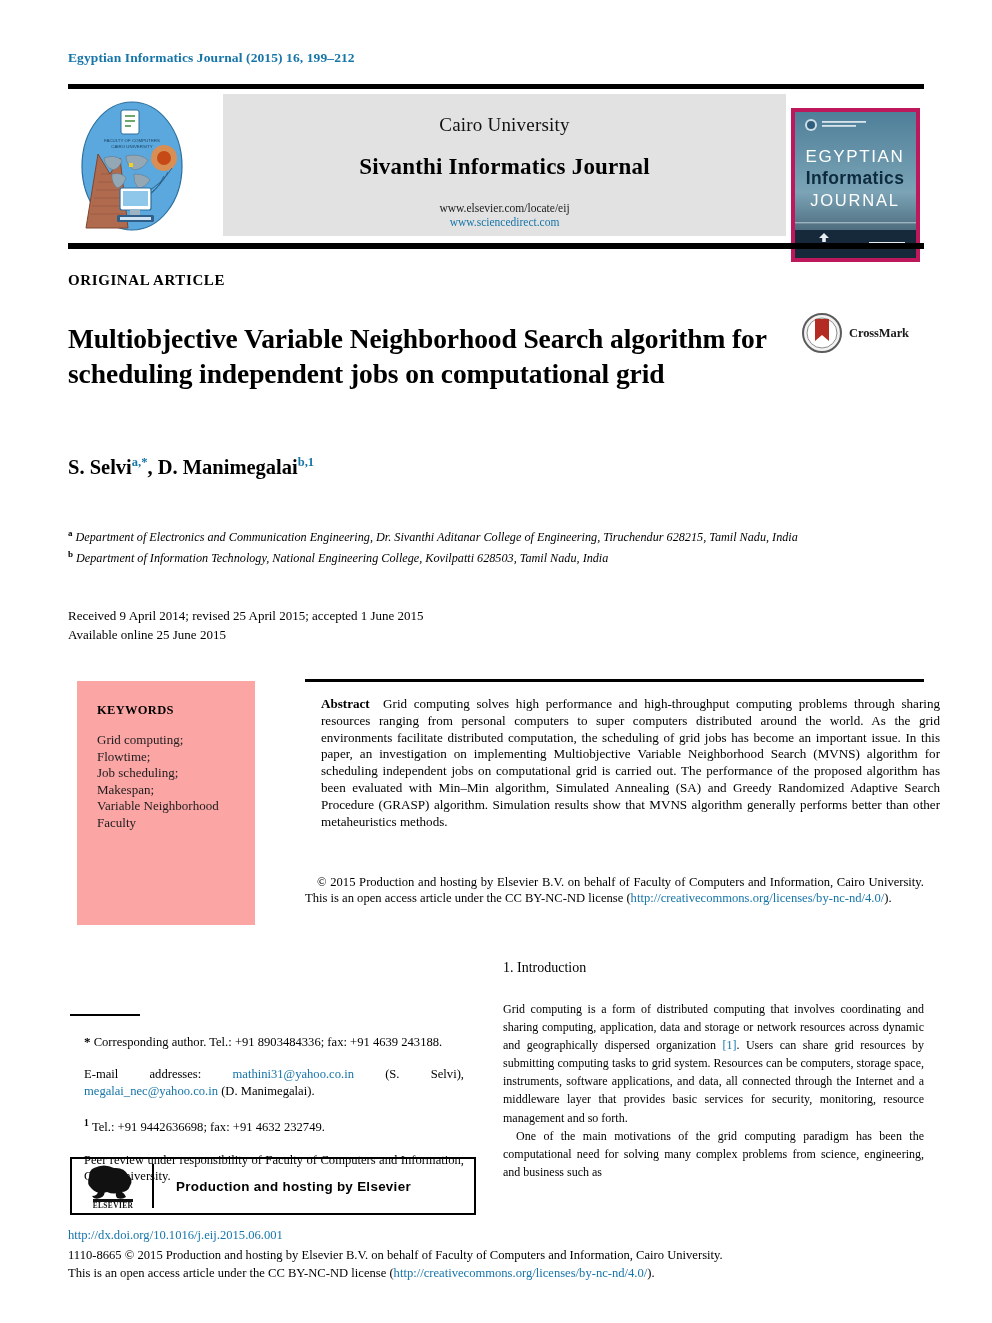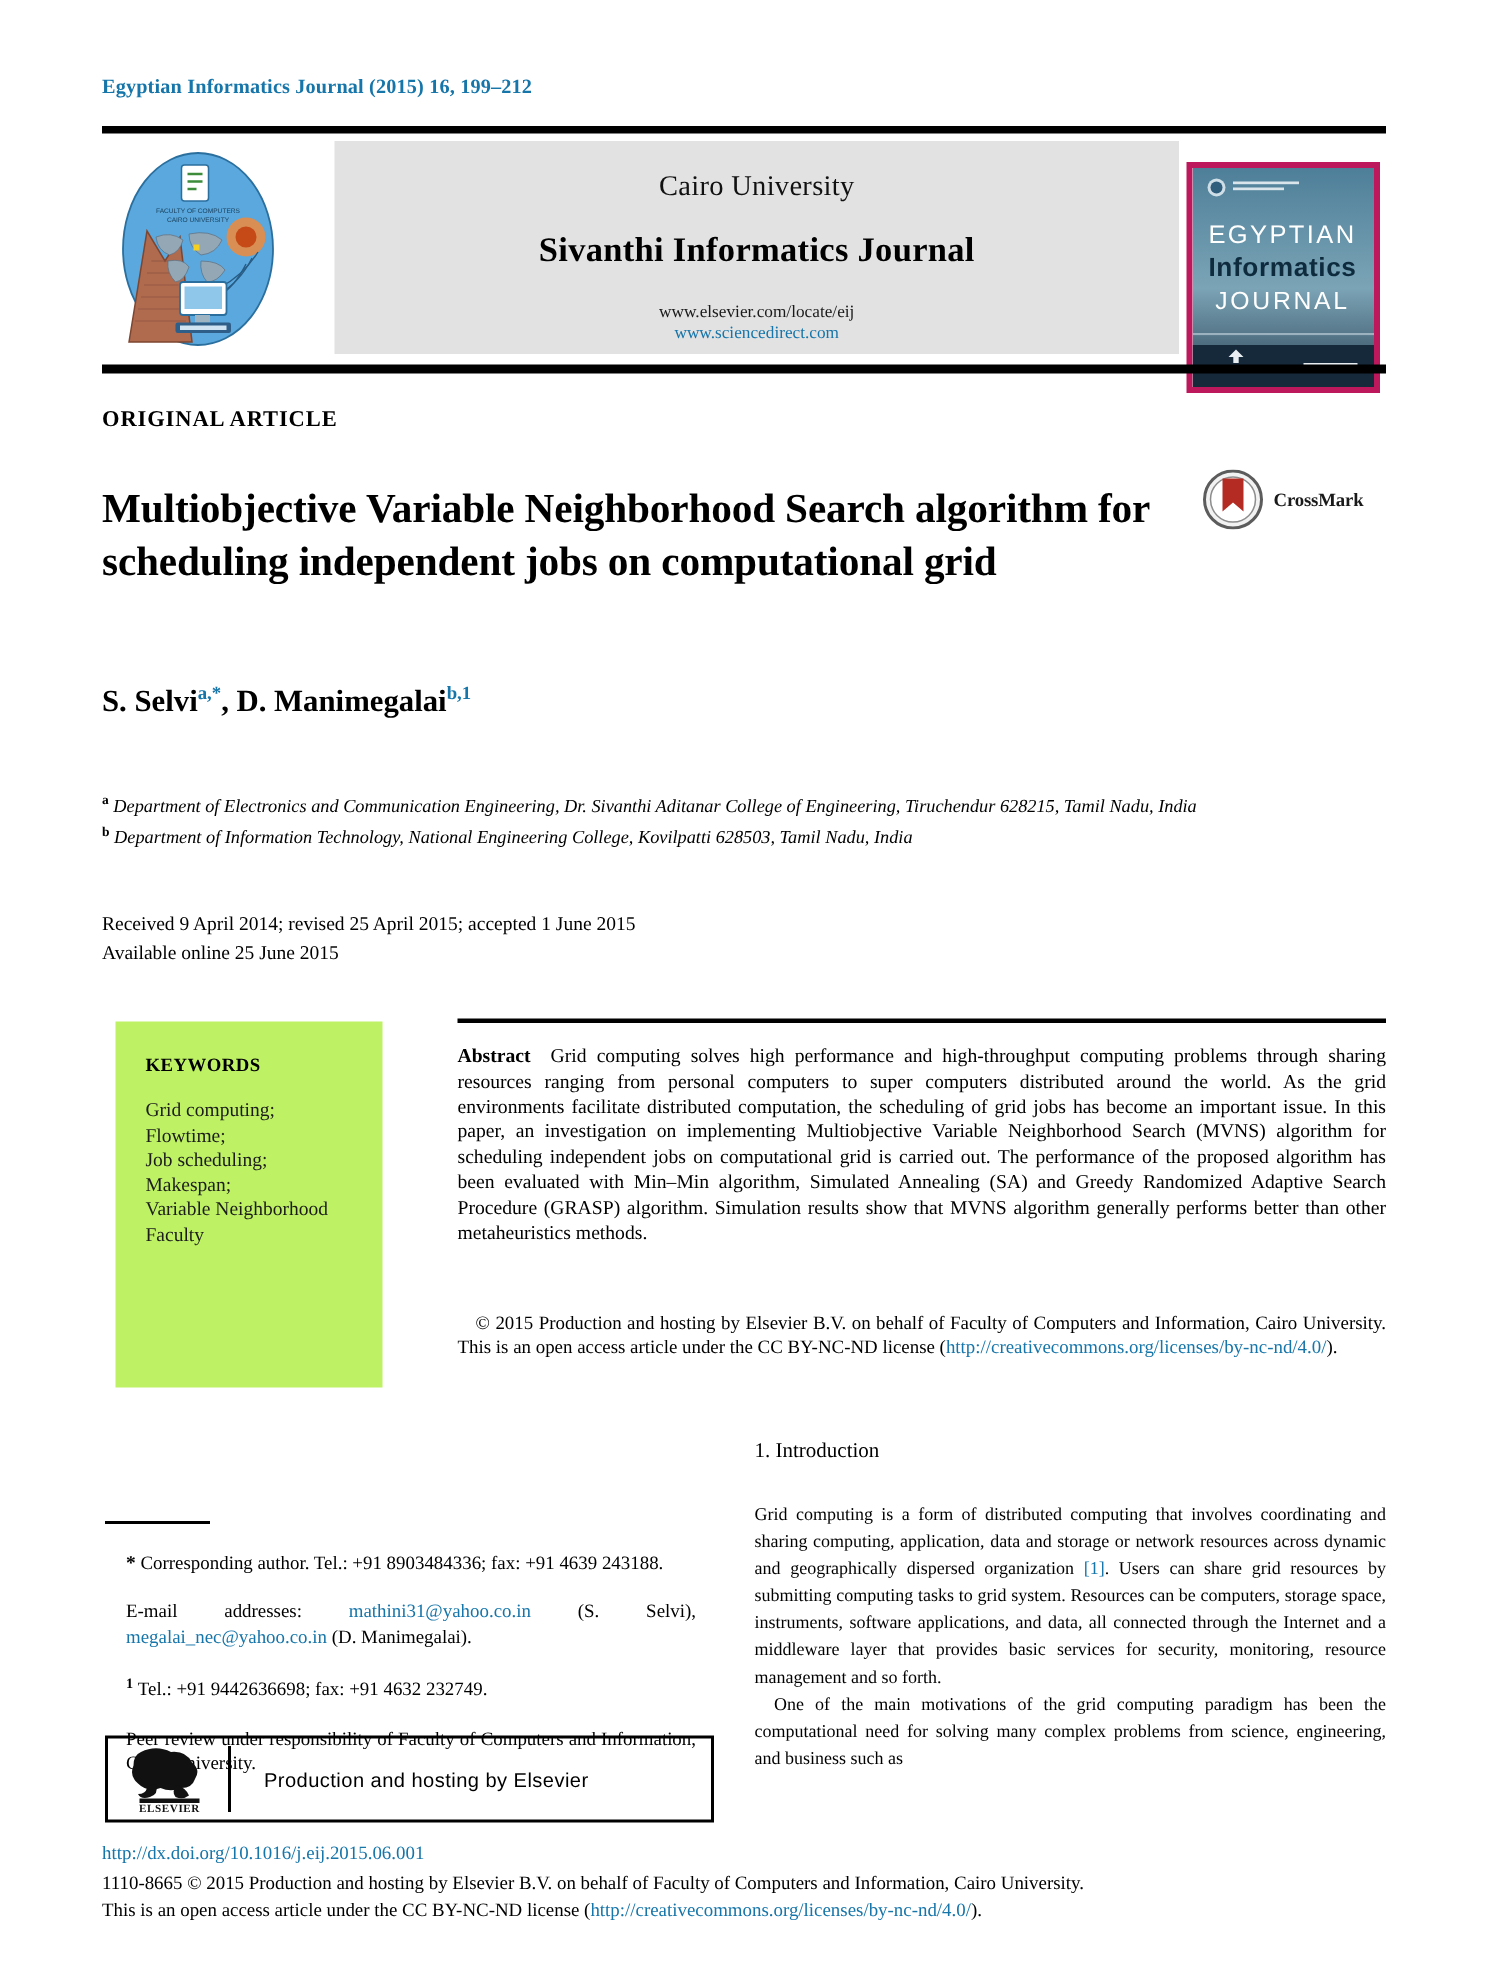--- a/index.html
+++ b/index.html
@@ -176,42 +176,42 @@
     line-height: 18.5px;
   }
 
   
   .kw-box {
     position: absolute;
     left: 77px;
     top: 681px;
     width: 178px;
     height: 244px;
-    background: #bef264;
+    background: #fca5a5;
     box-sizing: border-box;
     padding: 22px 0 0 20px;
   }
   .kw-title {
     font-family: "Liberation Serif", serif;
     font-weight: bold;
     font-size: 12.5px;
     letter-spacing: .3px;
     margin-bottom: 14px;
   }
   .kw-list {
     font-family: "Liberation Serif", serif;
     font-size: 13px;
     line-height: 16.5px;
     color: #1c1c1c;
   }
 
   
   .abstract {
     position: absolute;
-    left: 305px;
+    left: 321px;
     top: 696px;
     width: 619px;
     font-family: "Liberation Serif", serif;
     font-size: 13.1px;
     line-height: 16.8px;
     text-align: justify;
     text-justify: inter-word;
   }
   .abstract b { font-weight: bold; }
   .abs-copy {
@@ -276,21 +276,21 @@
     border: 2px solid #000;
     box-sizing: border-box;
     display: flex;
     align-items: center;
   }
   .els-logo { width: 66px; height: 48px; margin-left: 8px; }
   .els-div  { width: 2px; height: 44px; background: #000; margin-left: 6px; }
   .els-text {
     margin-left: 22px;
     font-family: "Liberation Sans", sans-serif;
-    font-weight: normal;
+    font-weight: bold;
     font-size: 13.4px;
     letter-spacing: .3px;
   }
 
   
   .doi {
     position: absolute;
     left: 68px;
     top: 1228px;
     font-family: "Liberation Serif", serif;

